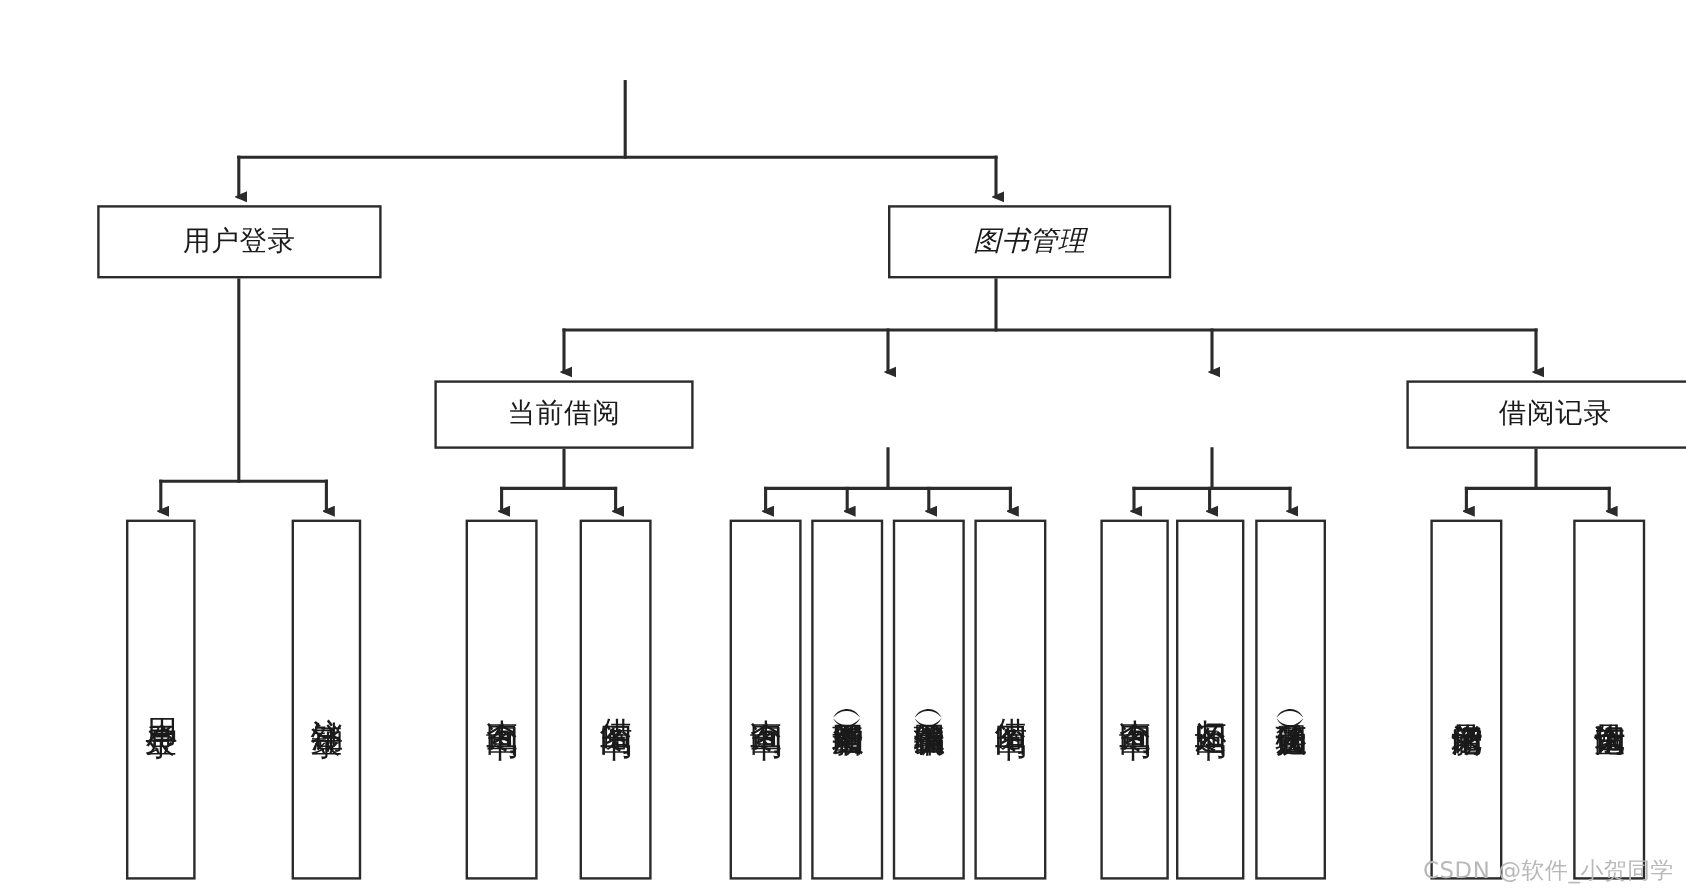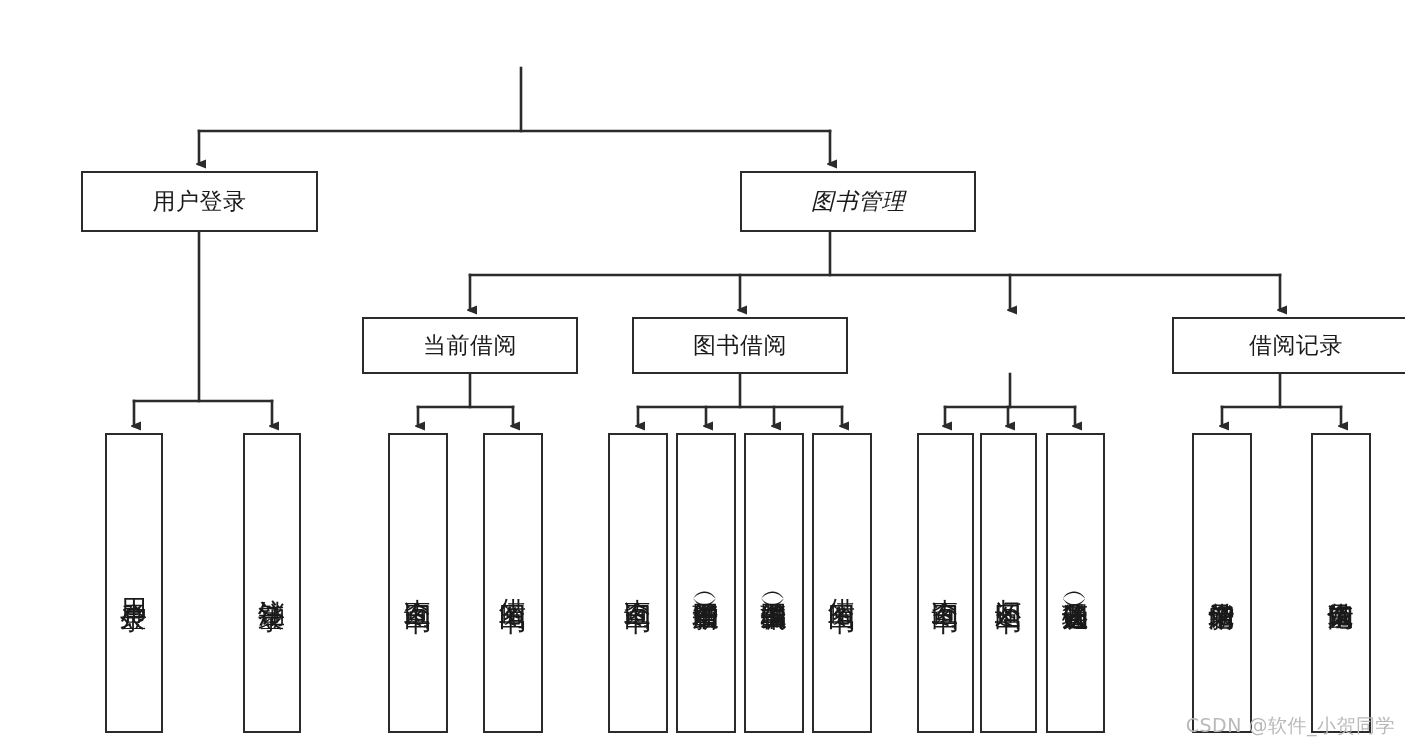--- a/index.html
+++ b/index.html
@@ -138,23 +138,20 @@
   <div class="node horiz" style="left:81px; top:171px; width:237px; height:61px;">
     <span class="node-label">用户登录</span>
   </div>
   <div class="node horiz" style="left:740px; top:171px; width:236px; height:61px;font-style:italic;">
     <span class="node-label">图书管理</span>
   </div>
 
   <div class="node horiz" style="left:362px; top:317px; width:216px; height:57px;">
     <span class="node-label">当前借阅</span>
   </div>
-  <div class="node horiz" style="left:632px; top:317px; width:216px; height:57px;">
-    <span class="node-label">图书借阅</span>
-  </div>
   <div class="node horiz" style="left:1172px; top:317px; width:248px; height:57px;">
     <span class="node-label">借阅记录</span>
   </div>
 
   <div class="node vert" style="left:105px; top:433px; width:58px; height:300px;">
     <span class="node-label">用户登录</span>
   </div>
   <div class="node vert" style="left:243px; top:433px; width:58px; height:300px;">
     <span class="node-label">注销登录</span>
   </div>

